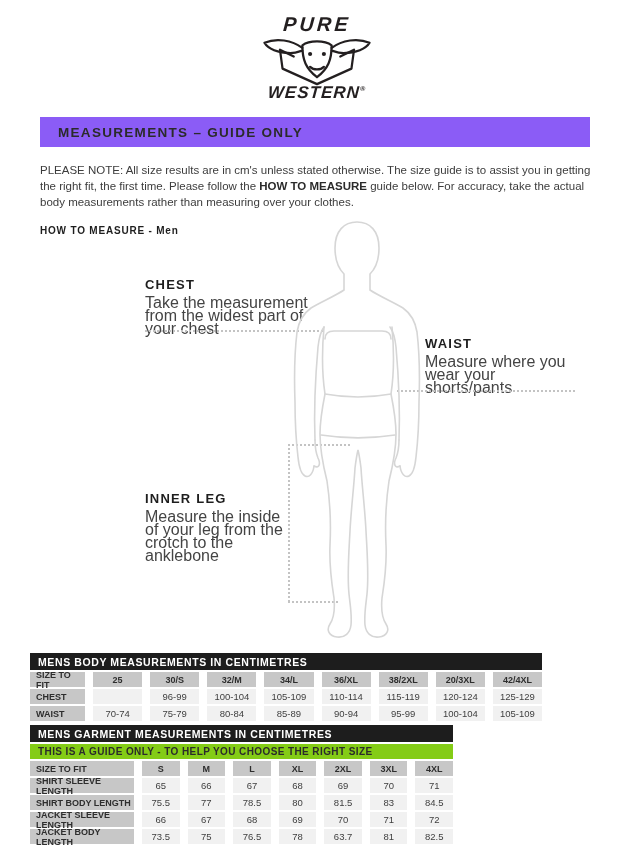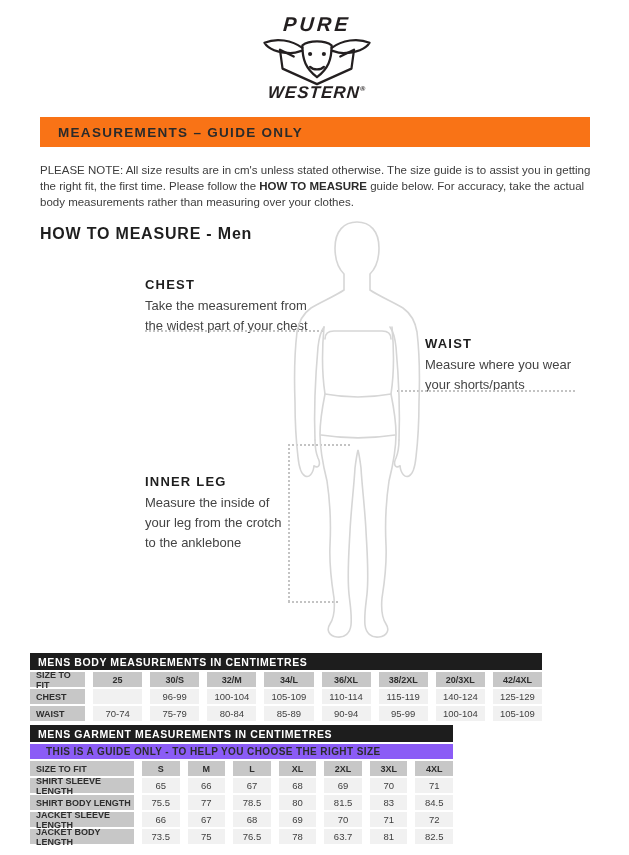--- a/index.html
+++ b/index.html
@@ -17,65 +17,65 @@
   }
   .logo .bull { display:block; margin:-2px auto -3px auto; }
   .logo-western {
     font-size:17px; font-weight:900; font-style:italic; letter-spacing:1px;
     color:#231f20; transform:skewX(-4deg); white-space:nowrap;
   }
   .logo-western sup { font-size:7px; font-style:normal; }
   
   .title-bar {
     position:absolute; left:40px; top:117px; width:550px; height:30px;
-    background:#f97316; display:flex; align-items:center; padding-left:18px;
+    background:#8b5cf6; display:flex; align-items:center; padding-left:18px;
   }
   .title-bar span {
     font-size:13.5px; font-weight:bold; letter-spacing:1.3px; color:#2b2b2b;
   }
   
   .note {
     position:absolute; left:40px; top:162px; width:556px;
     font-size:11.5px; line-height:16px; color:#3c3c3c;
   }
   .note b { color:#2b2b2b;margin-top:7px; }
   
   .htm {
     position:absolute; left:40px; top:225px;
-    font-size:16px; font-weight:bold; letter-spacing:0.8px; color:#1e1e1e;
+    font-size:10px; font-weight:bold; letter-spacing:0.8px; color:#1e1e1e;
   }
   
   .measure h3 { font-size:13px; font-weight:bold; letter-spacing:1.2px; color:#1e1e1e; margin-bottom:4px; }
-  .measure p  { font-size:13px; line-height:20px; color:#444; }
+  .measure p  { font-size:16px; line-height:13px; color:#444; }
   .m-chest    { position:absolute; left:145px; top:277px; width:172px; }
   .m-waist    { position:absolute; left:425px; top:336px; width:158px; }
-  .m-innerleg { position:absolute; left:145px; top:474px; width:138px; }
+  .m-innerleg { position:absolute; left:145px; top:491px; width:138px; }
   
   .dot-h { position:absolute; border-top:2px dotted #c3c3c3; height:0; }
   .dot-v { position:absolute; border-left:2px dotted #c3c3c3; width:0; }
   .gl-chest  { left:145px; top:330px; width:178px; }
   .gl-waist  { left:397px; top:390px; width:178px; }
   .gl-leg-v  { left:288px; top:444px; height:158px; }
   .gl-leg-t  { left:288px; top:444px; width:62px; }
   .gl-leg-b  { left:288px; top:601px; width:50px; }
   
   .figure { position:absolute; left:277px; top:218px; }
   .figure path { fill:none; stroke:#d6d6d6; stroke-width:1.6; stroke-linecap:round; }
   
   .tbl { position:absolute; left:30px; }
   .t1 { top:653px; width:512px; }
   .t2 { top:725px; width:423px; }
   .t-black {
     background:#1d1d1d; color:#ffffff; font-weight:bold; font-size:10.5px;
     letter-spacing:0.6px; height:17px; display:flex; align-items:center; padding-left:8px;text-align:center;
   }
   .t-sub {
-    background:#8b5cf6; color:#2b2b2b; font-weight:bold; font-size:10px;
+    background:#84cc16; color:#2b2b2b; font-weight:bold; font-size:10px;
     letter-spacing:0.4px; height:15px; display:flex; align-items:center;
-    padding-left:16px; margin-top:2px;
+    padding-left:8px; margin-top:2px;
   }
   .trow { display:flex; gap:8px; margin-top:2px; }
   .cell {
     flex:1; height:15px; display:flex; align-items:center; justify-content:center;
     font-size:9.5px; background:#f1f1f1; color:#3e3e3e;
   }
   .hdr .cell { background:#c7c7c7; font-weight:bold; font-size:9px; color:#2e2e2e; }
   .lblc {
     background:#c7c7c7 !important; font-weight:bold; font-size:9px; color:#2e2e2e;
     justify-content:flex-start !important; padding-left:6px;
@@ -170,21 +170,21 @@
       <div class="cell">42/4XL</div>
     </div>
     <div class="trow">
       <div class="cell c0 lblc">CHEST</div>
       <div class="cell"></div>
       <div class="cell">96-99</div>
       <div class="cell">100-104</div>
       <div class="cell">105-109</div>
       <div class="cell">110-114</div>
       <div class="cell">115-119</div>
-      <div class="cell">140-124</div>
+      <div class="cell">120-124</div>
       <div class="cell">125-129</div>
     </div>
     <div class="trow">
       <div class="cell c0 lblc">WAIST</div>
       <div class="cell">70-74</div>
       <div class="cell">75-79</div>
       <div class="cell">80-84</div>
       <div class="cell">85-89</div>
       <div class="cell">90-94</div>
       <div class="cell">95-99</div>

